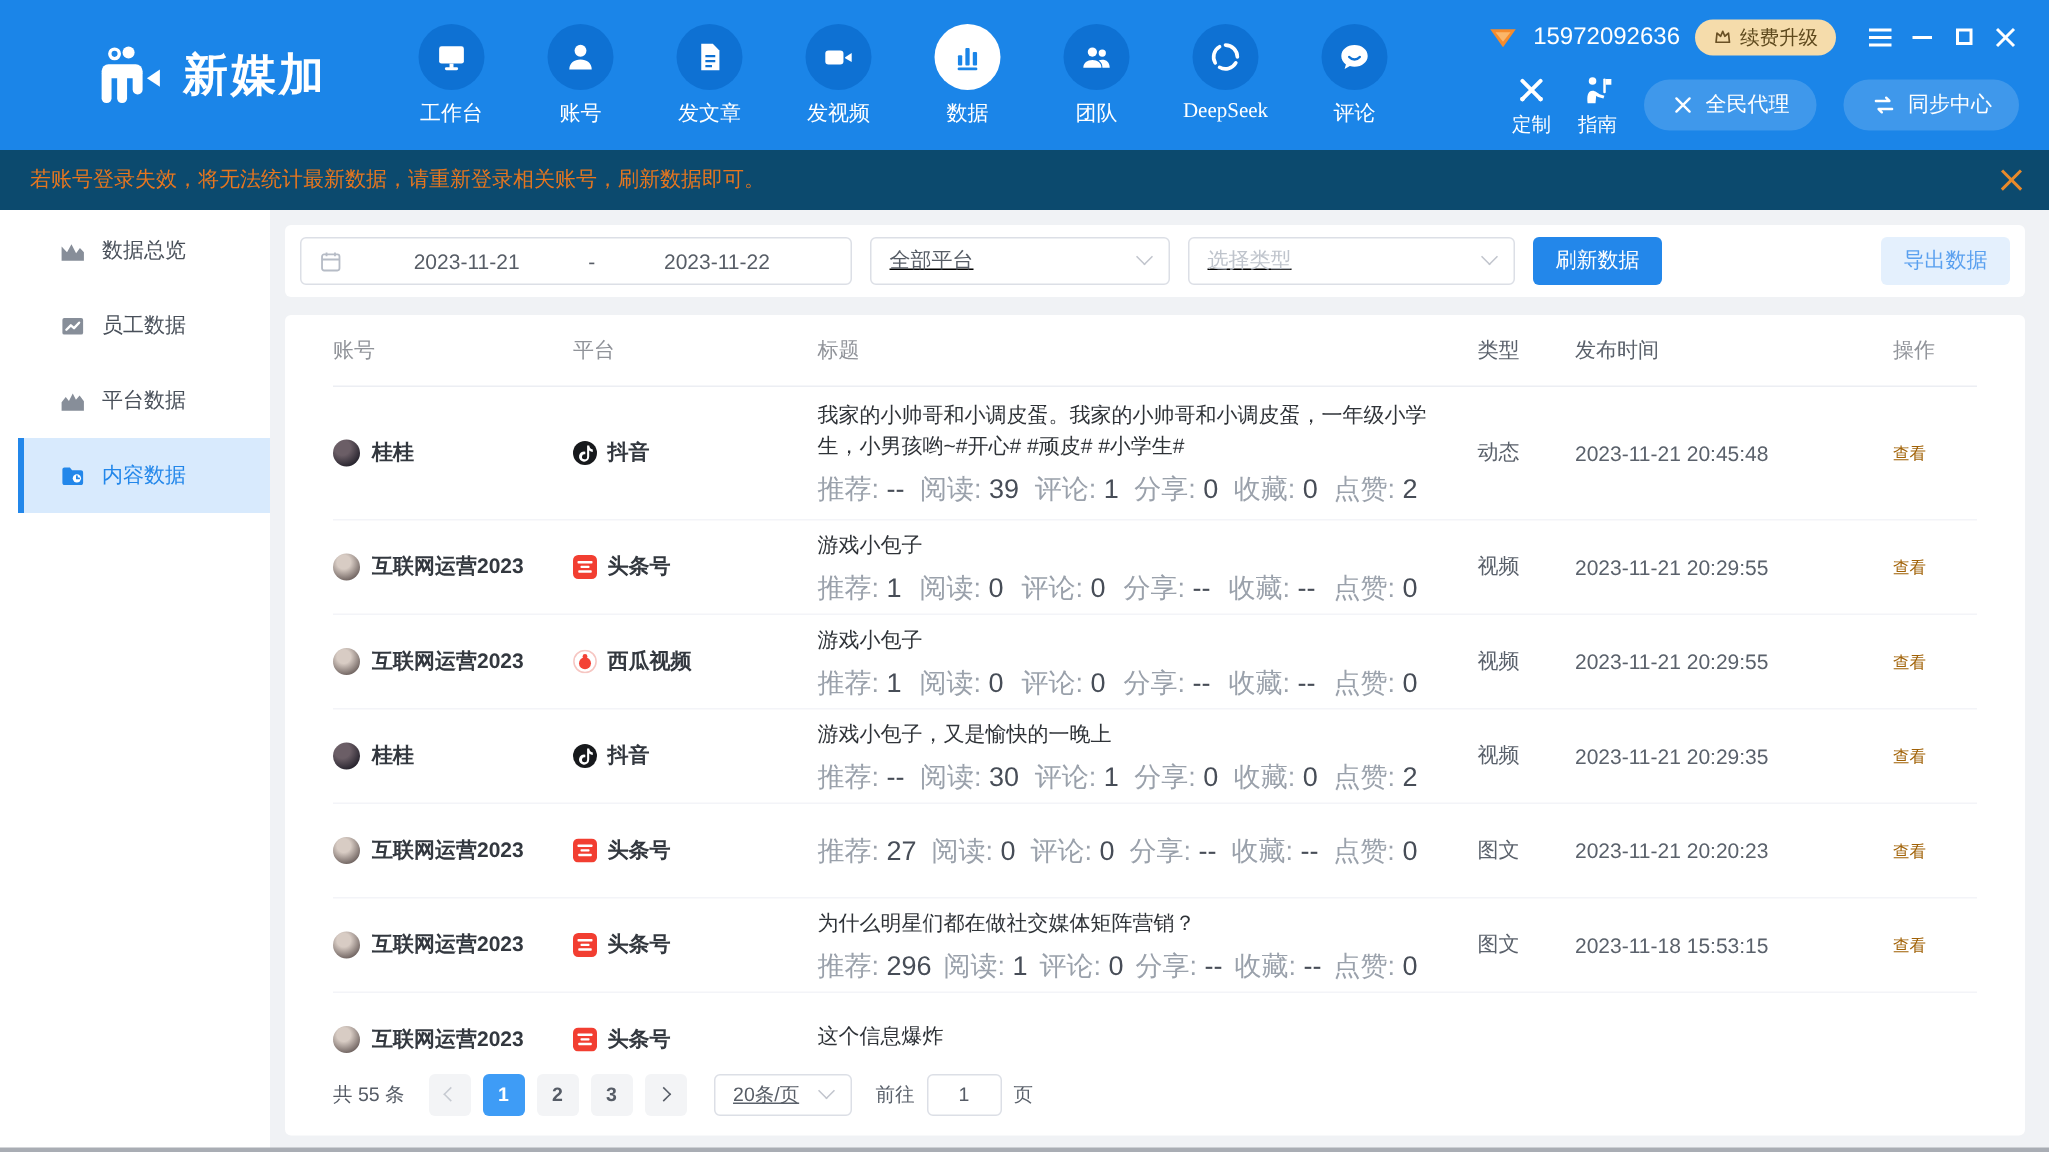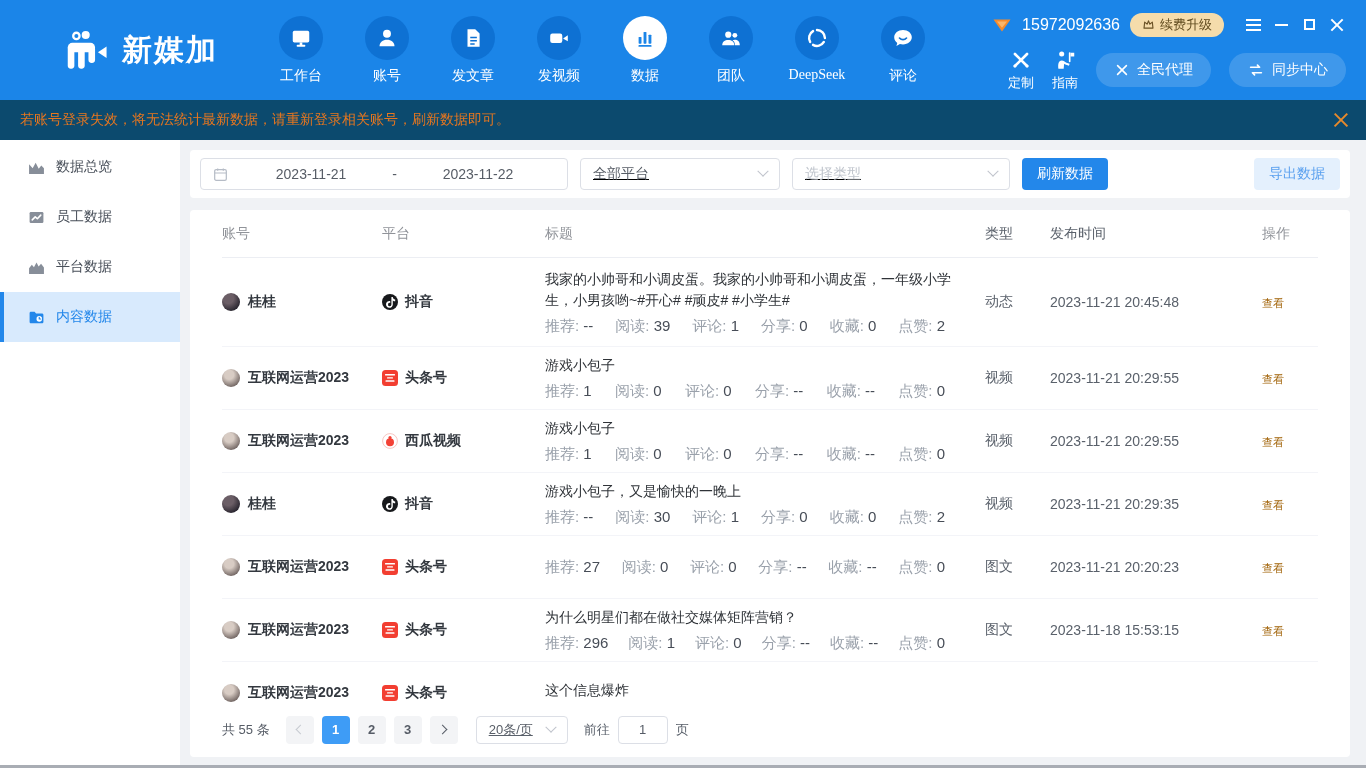--- a/index.html
+++ b/index.html
@@ -34,21 +34,21 @@
   .pill{height:34px;border-radius:17px;background:rgba(255,255,255,.16);border:none;color:#fff;font-size:14px;display:flex;align-items:center;gap:7px;padding:0 18px;cursor:pointer;}
 
   
   .alert{height:40px;background:#0c4a6e;color:#e6761f;font-size:14px;display:flex;align-items:center;padding:0 20px;position:relative;}
   .alert-close{position:absolute;right:16px;top:11px;width:18px;height:18px;cursor:pointer;}
   .alert-close::before,.alert-close::after{content:"";position:absolute;left:0;top:8px;width:18px;height:2.2px;background:#e98a2b;}
   .alert-close::before{transform:rotate(45deg);}.alert-close::after{transform:rotate(-45deg);}
 
   
   .content{display:flex;height:628px;background:#f0f2f5;}
-  .sidebar{width:180px;background:#fff;flex:none;padding-top:2px;}
+  .sidebar{width:180px;background:#fff;flex:none;padding-top:2px;padding-left:12px;}
   .side-item{height:50px;display:flex;align-items:center;padding-left:24px;gap:11px;color:#49505a;font-size:14px;cursor:pointer;border-left:4px solid transparent;}
   .side-item .s-ico{color:#878e99;display:flex;}
   .side-item.active{background:#d8eafd;color:#2387ea;border-left-color:#2387ea;}
   .side-item.active .s-ico{color:#2387ea;}
   .main{flex:1;padding:10px 16px 0 10px;}
 
   
   .filter-card{background:#fff;border-radius:4px;height:48px;display:flex;align-items:center;padding:0 10px;gap:12px;margin-bottom:12px;}
   .date-range{width:368px;height:32px;border:1px solid #dcdfe6;border-radius:4px;display:flex;align-items:center;padding:0 12px;cursor:pointer;background:#fff;}
   .date-val{flex:1;text-align:center;font-size:14px;color:#575d66;}
@@ -74,21 +74,21 @@
   .c-title{width:440px;display:flex;flex-direction:column;justify-content:center;}
   .c-type{width:65px;color:#5a616b;font-size:14px;}
   .c-time{width:212px;color:#5a616b;font-size:14px;}
   .c-action{flex:1;}
   .avatar{width:18px;height:18px;border-radius:50%;margin-right:8px;flex:none;}
   .av-guigui{background:radial-gradient(circle at 35% 30%,#6b5e66 0 30%,#2a2630 75%);}
   .av-op{background:radial-gradient(circle at 40% 32%,#d8ccc4 0 28%,#6e625f 78%);}
   .acc-name,.p-name{font-weight:700;font-size:14px;color:#33383f;}
   .p-ico{display:flex;margin-right:7px;flex:none;}
   .title-text{font-size:14px;color:#2f3338;line-height:21px;margin-bottom:6px;padding-right:14px;}
-  .stats{display:flex;justify-content:space-between;width:400px;font-size:15px;}
+  .stats{display:flex;justify-content:space-between;width:400px;font-size:18px;}
   .stat{white-space:nowrap;}
   .s-label{color:#9aa1ab;}
   .s-label::after{content:": ";}
   .s-val{color:#474d57;}
   .view-link{color:#a16207;font-size:11px;cursor:pointer;text-decoration:none;font-family:Liberation Serif, serif;}
 
   
   .pagination{height:55px;display:flex;align-items:center;gap:8px;font-size:13px;color:#5a616b;}
   .total{margin-right:8px;color:#565c66;}
   .page-btn{min-width:28px;height:28px;border-radius:4px;background:#f3f4f6;display:inline-flex;align-items:center;justify-content:center;font-size:13px;color:#565c66;cursor:pointer;font-weight:700;}

